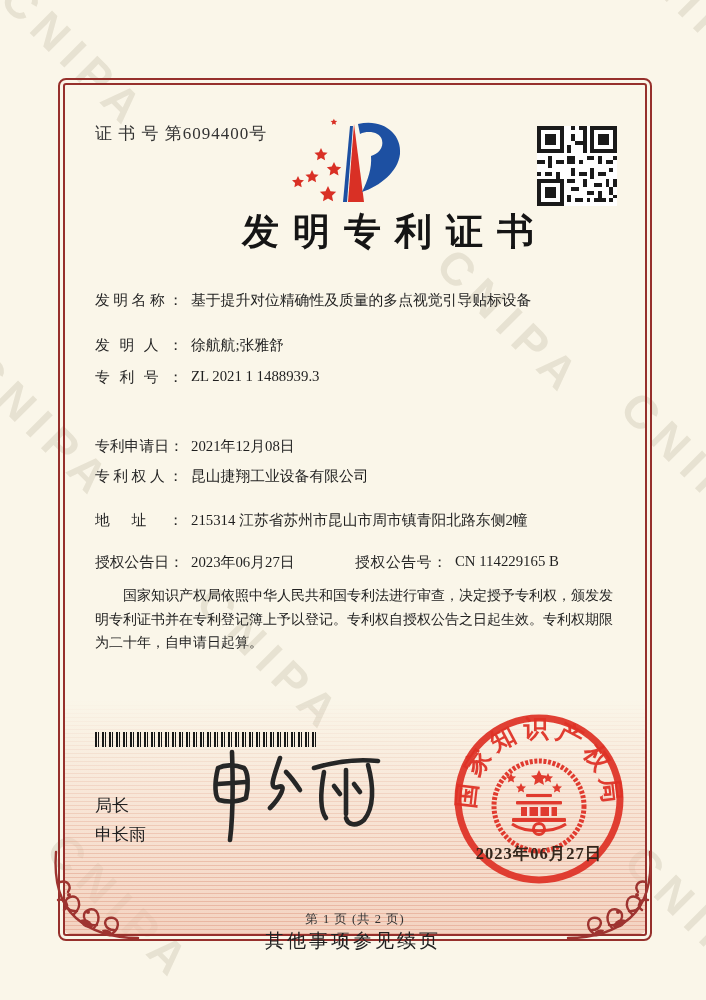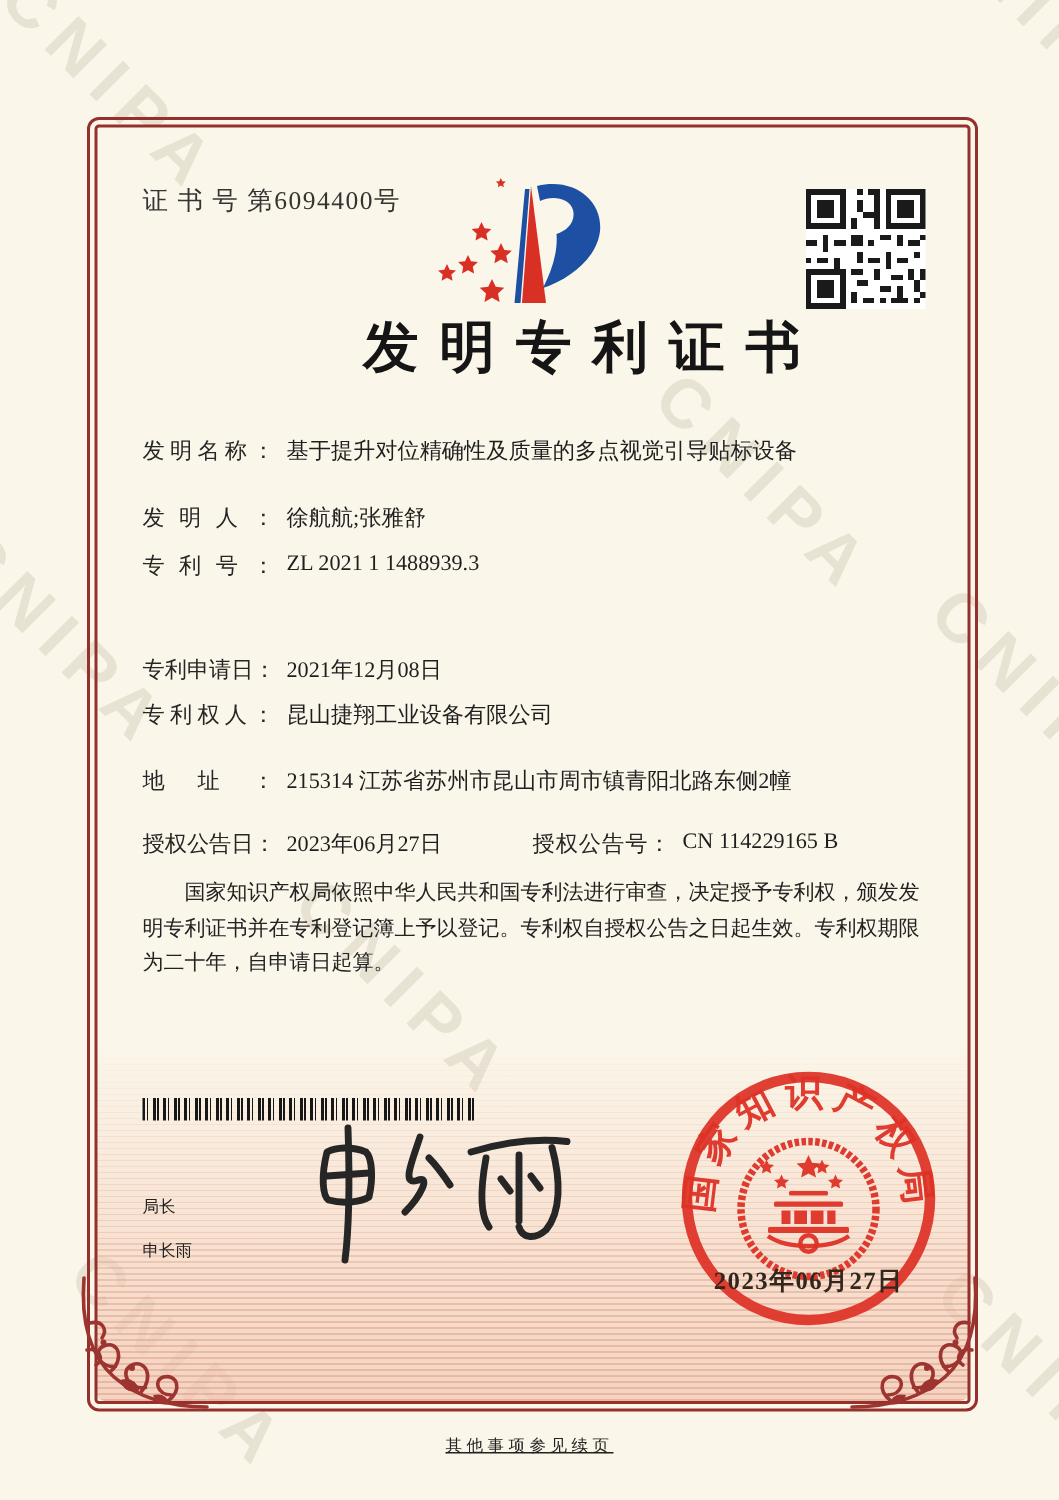--- a/index.html
+++ b/index.html
@@ -57,29 +57,29 @@
   .grant{position:absolute; left:260px; top:0;}
   .r1{top:291px}.r2{top:336px}.r3{top:368px}.r4{top:437px}.r5{top:467px}.r6{top:511px}.r7{top:553px}
   
   .body-text{position:absolute; left:95px; top:584px; width:518px; font-size:14px; line-height:23.5px; color:#222;}
   .body-text p{margin:0 0 7px 0; text-indent:2em;}
   
   .barcode{
     position:absolute; left:95px; top:732px; width:223px; height:15px;
     background:repeating-linear-gradient(90deg,#171717 0 2px,transparent 2px 3px,#171717 3px 4px,transparent 4px 7px,#171717 7px 9px,transparent 9px 10px,#171717 10px 11px,transparent 11px 14px);
   }
-  .officer{position:absolute; left:95px; top:791px; font-family:"Liberation Sans","DejaVu Sans",sans-serif; font-size:11px; color:#222; line-height:29px;}
+  .officer{position:absolute; left:95px; top:791px; font-family:"Liberation Sans","DejaVu Sans",sans-serif; font-size:17px; color:#222; line-height:29px;}
   .signature{position:absolute; left:202px; top:742px;}
   .seal{position:absolute; left:450px; top:710px;}
   .seal-date{
     position:absolute; left:450px; top:843px; width:178px; text-align:center;
     font-size:16.5px; color:#33271d; letter-spacing:1px; font-weight:700;
   }
   .page-info{position:absolute; left:58px; top:911px; width:594px; text-align:center; font-size:12.5px; color:#333; letter-spacing:1px;}
-  .continuation{position:absolute; left:0; top:956px; width:706px; text-align:center; font-size:11px; color:#222; letter-spacing:3px;text-decoration:underline;}
+  .continuation{position:absolute; left:0; top:928px; width:706px; text-align:center; font-size:19px; color:#222; letter-spacing:3px;}
 </style>
 </head>
 <body>
 
 <div class="page">
 
   <span class="wm wm1">CNIPA</span>
   <span class="wm wm2">CNIPA</span>
   <span class="wm wm3">CNIPA</span>
   <span class="wm wm4">CNIPA</span>
@@ -223,15 +223,16 @@
       <rect x="66" y="91" width="46" height="3.5" rx="1" stroke="none"></rect>
       <path d="M71,97 h36 v9 h-36 z" stroke="none"></path>
       <path d="M77,97 h2.5 v9 h-2.5 z M88,97 h2.5 v9 h-2.5 z M99,97 h2.5 v9 h-2.5 z" fill="#fff" stroke="none" fill-opacity="0.85"></path>
       <rect x="62" y="108" width="54" height="4" rx="1" stroke="none"></rect>
       <circle cx="89" cy="119" r="5.5" fill="none" stroke-width="3"></circle>
       <path d="M62,114 C75,123 103,123 116,114" fill="none" stroke-width="3"></path>
     </g>
   </svg>
   <div class="seal-date">2023年06月27日</div>
 
+  <div class="page-info">第 1 页 (共 2 页)</div>
   <div class="continuation">其他事项参见续页</div>
 
 </div>
 
 </body></html>

